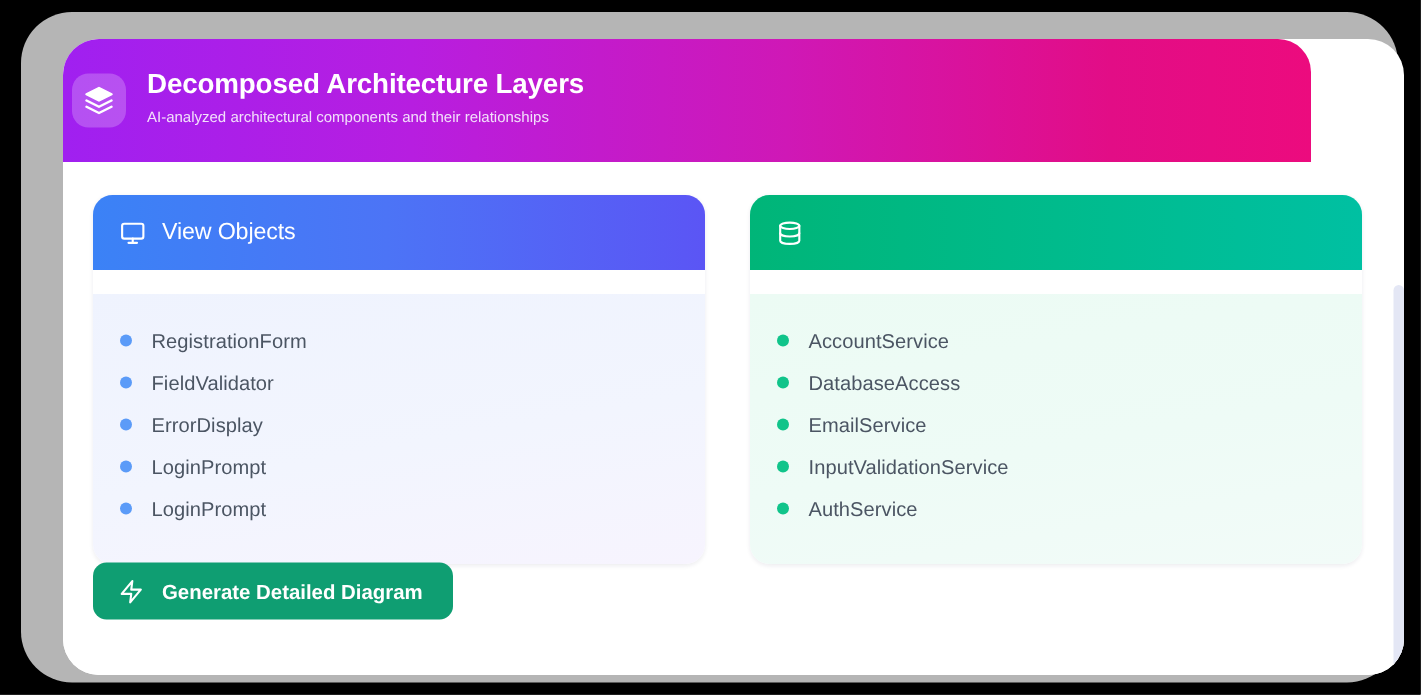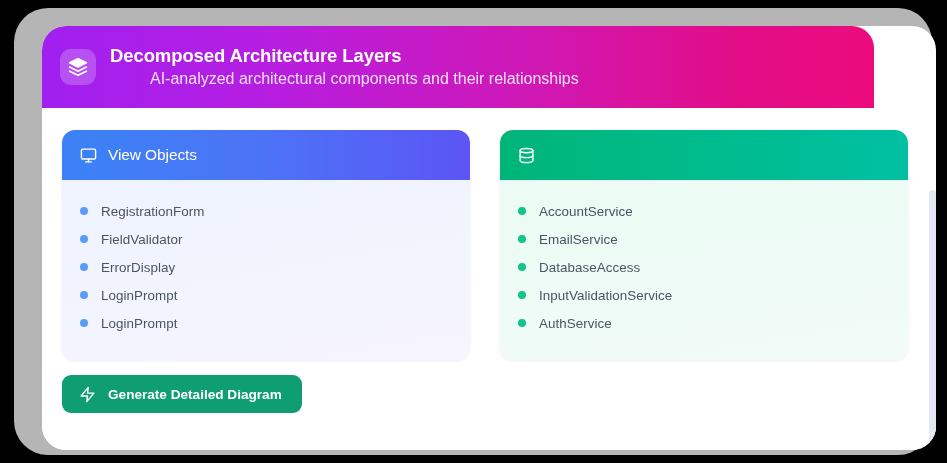--- a/index.html
+++ b/index.html
@@ -39,21 +39,21 @@
 
   
   .banner {
     position: absolute;
     left: 0; top: 0;
     width: 832px; height: 82px;
     background: linear-gradient(90deg, #a020f0 0%, #b71ee0 28%, #cf18b6 58%, #e20d86 84%, #ec0b7e 100%);
     border-radius: 22px 22px 0 0;
     display: flex;
     align-items: center;
-    padding-left: 18px;
+    padding-left: 6px;
   }
 
   .banner-icon {
     width: 36px; height: 36px;
     flex: 0 0 36px;
     background: rgba(255,255,255,0.22);
     border-radius: 11px;
     display: flex;
     align-items: center;
     justify-content: center;
@@ -64,24 +64,23 @@
   .banner-title {
     color: #ffffff;
     font-size: 18.5px;
     font-weight: bold;
     letter-spacing: -0.1px;
     line-height: 22px;
   }
 
   .banner-sub {
     color: #f3e0fb;
-    font-size: 16px;
+    font-size: 10px;
     line-height: 20px;
     margin-top: 2px;
-    margin-left: 40px;
   }
 
   
   .content {
     position: absolute;
     left: 0; top: 82px;
     width: 888px; height: 342px;
     background: #ffffff;
   }
 
@@ -115,20 +114,21 @@
   .card.view .card-head {
     background: linear-gradient(90deg, #3b82f6 0%, #4c74f6 48%, #5b55f5 100%);
   }
   .card.model .card-head {
     background: linear-gradient(90deg, #00b578 0%, #00bb8c 50%, #00c0a2 100%);
   }
 
   .card-body {
     padding: 17px 18px 18px 18px;
     min-height: 180px;
+    margin-top: 16px;
   }
   .card.view .card-body {
     background: linear-gradient(170deg, #eff3fe 0%, #f2f5fe 55%, #f7f4fe 100%);
   }
   .card.model .card-body {
     background: linear-gradient(170deg, #ecfbf4 0%, #eefbf6 55%, #f2fbf8 100%);
   }
 
   .item {
     display: flex;
@@ -256,25 +256,25 @@
                 </svg>
               </span>
             </div>
             <div class="card-body">
               <div class="item">
                 <span class="dot"></span>
                 <span class="lbl">AccountService</span>
               </div>
               <div class="item">
                 <span class="dot"></span>
+                <span class="lbl">DatabaseAccess</span>
+              </div>
+              <div class="item">
+                <span class="dot"></span>
                 <span class="lbl">EmailService</span>
-              </div>
-              <div class="item">
-                <span class="dot"></span>
-                <span class="lbl">DatabaseAccess</span>
               </div>
               <div class="item">
                 <span class="dot"></span>
                 <span class="lbl">InputValidationService</span>
               </div>
               <div class="item">
                 <span class="dot"></span>
                 <span class="lbl">AuthService</span>
               </div>
             </div>

